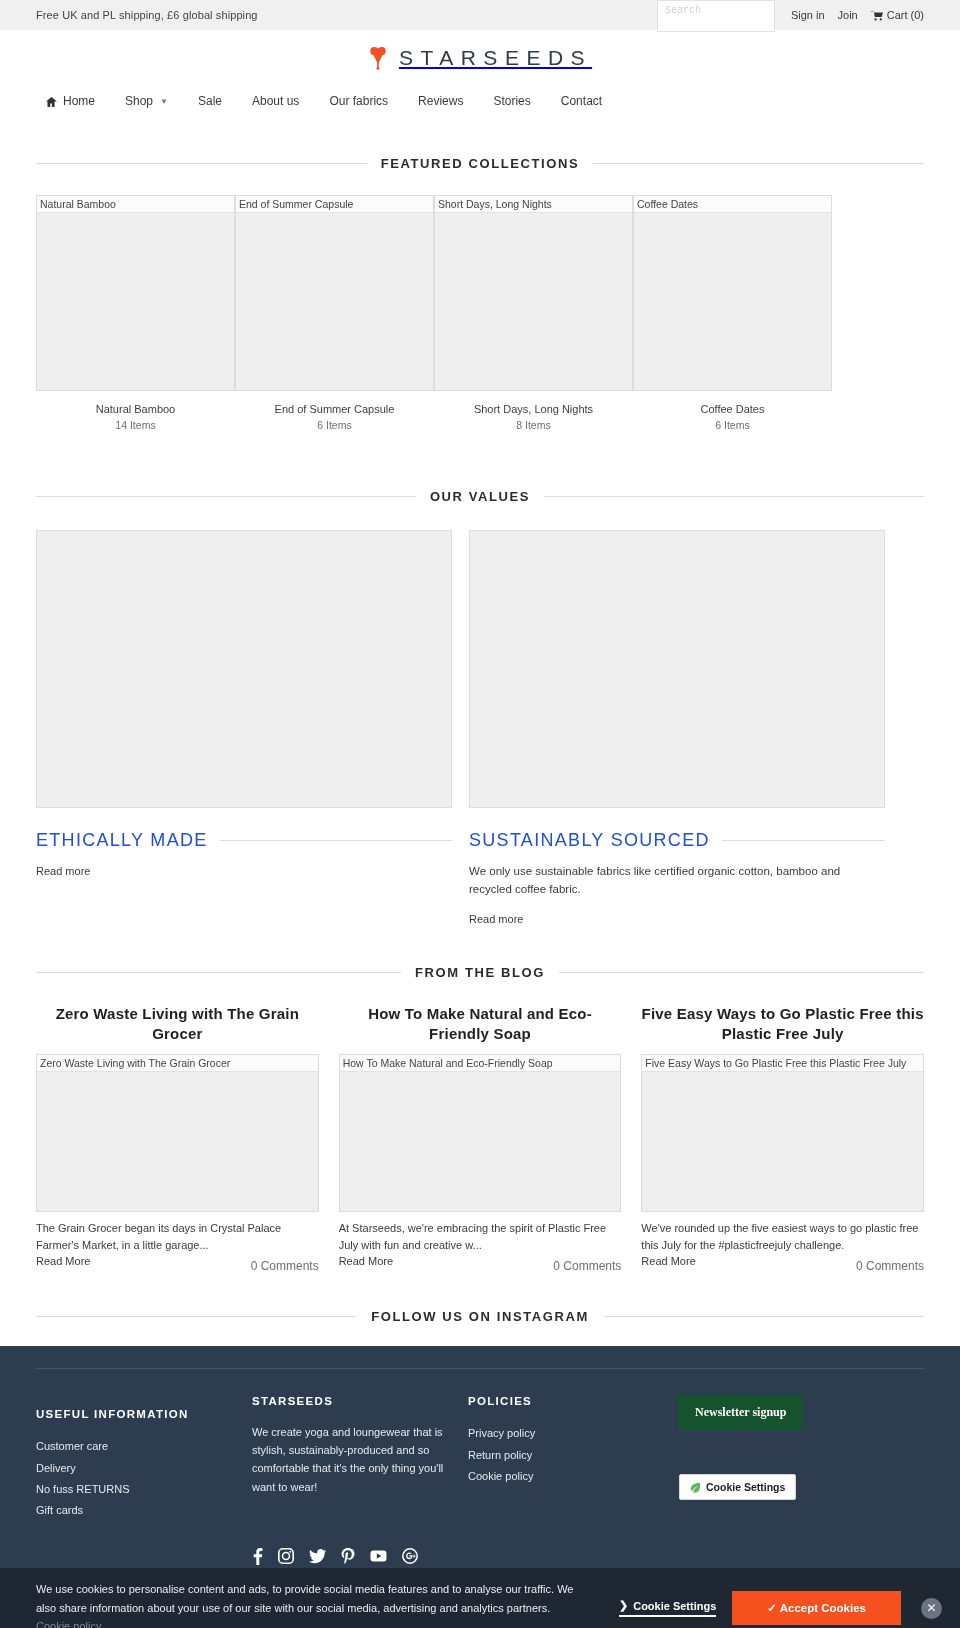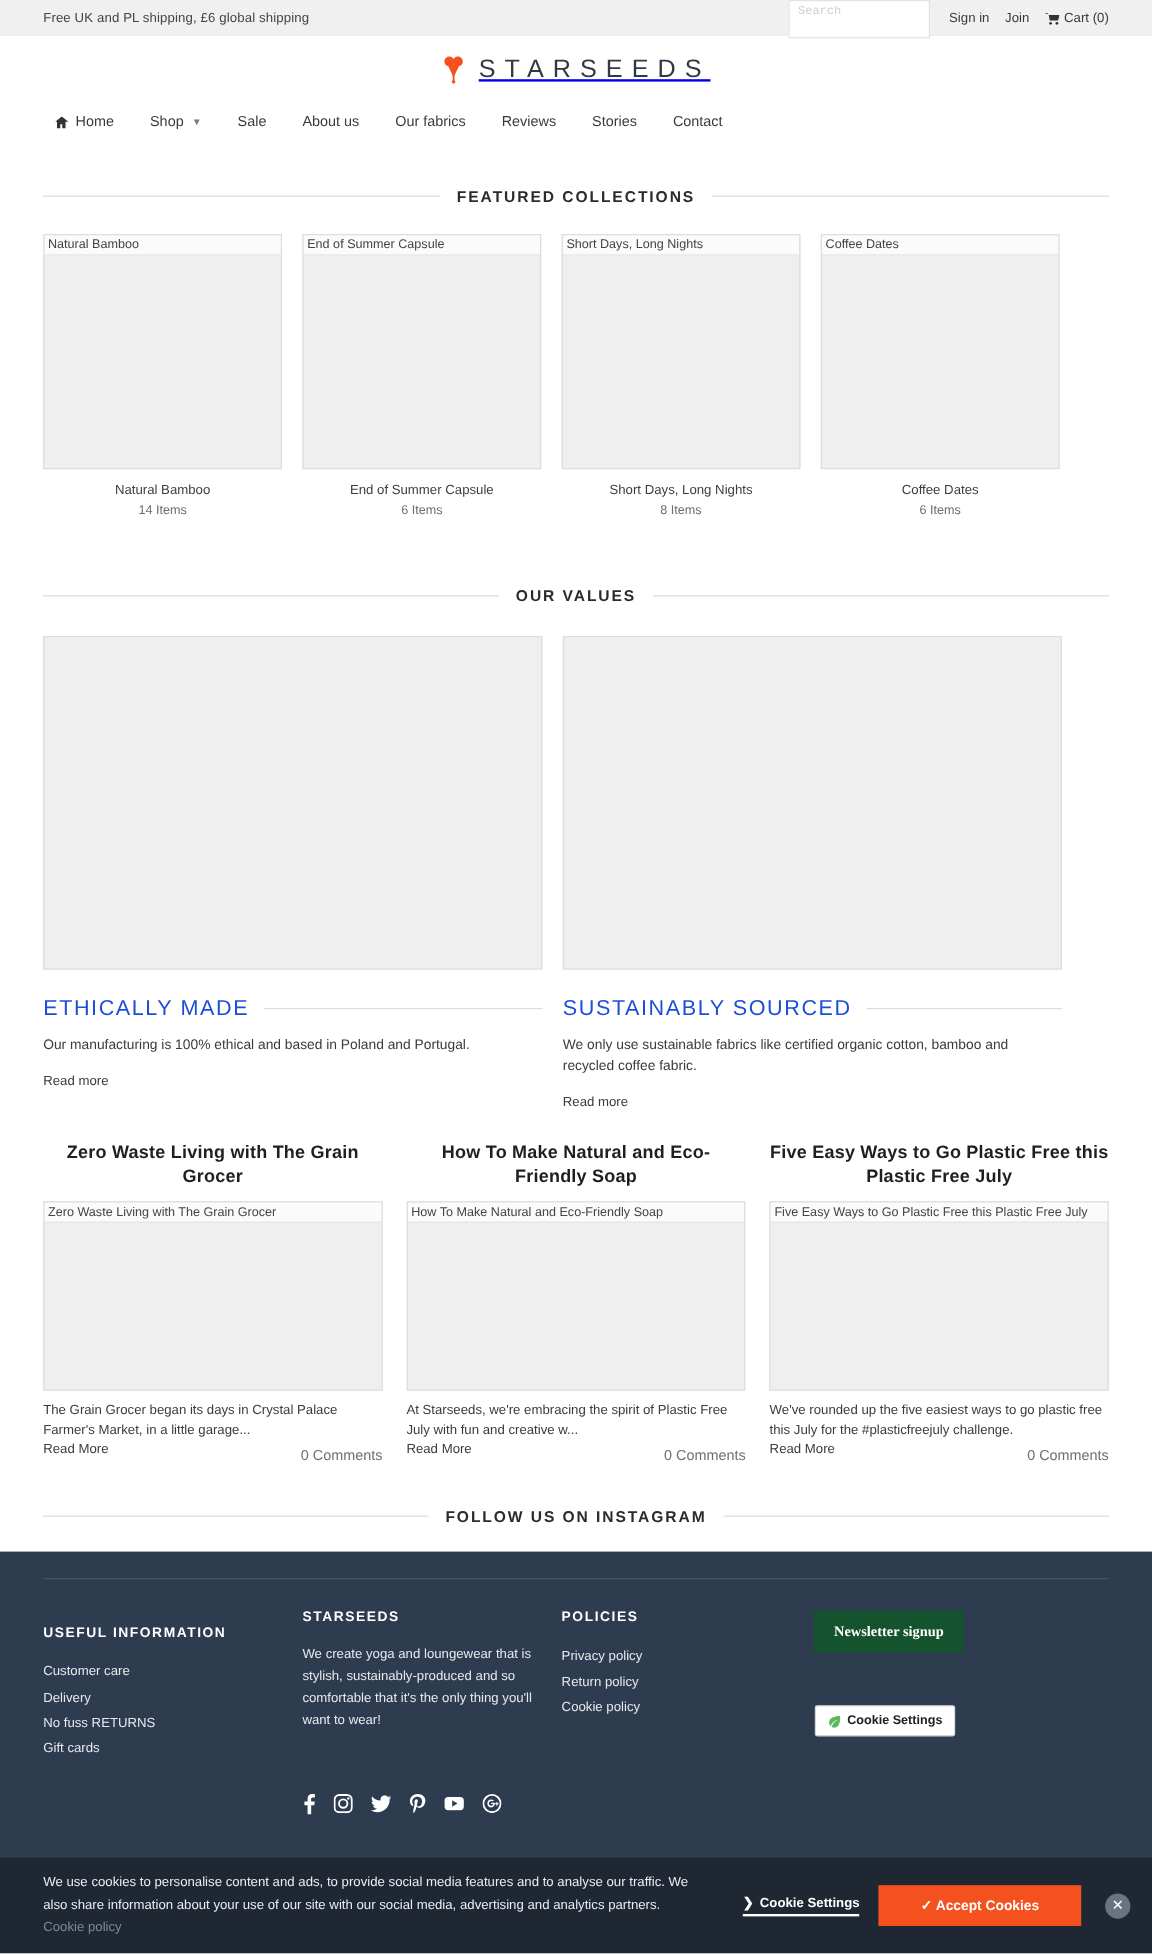--- a/index.html
+++ b/index.html
@@ -125,21 +125,20 @@
     content: "";
     flex: 1;
     height: 1px;
     background: #dcdcdc;
   }
   .sec-title span { flex: 0 0 auto; }
 
   
   .collections {
     display: flex;
-    gap: 17px;
     margin-top: 24px;
   }
   .coll-card { width: 199px; }
   .broken-img {
     background: #efefef;
     border: 1px solid #dddddd;
     position: relative;
     overflow: hidden;
   }
   .broken-img .alt {
@@ -518,37 +517,39 @@
   </div>
 
   <div class="values">
     <div class="value-card">
       <div class="broken-img">
         <div class="alt" style="border:0;background:transparent"></div>
       </div>
       <div class="value-title">
         <span>ETHICALLY MADE</span>
       </div>
-      <div class="value-body">Our manufacturing is 100% ethical and based in Poland and Portugal.</div>
       <a class="read-more" href="#">Read more</a>
     </div>
     <div class="value-card">
       <div class="broken-img">
         <div class="alt" style="border:0;background:transparent"></div>
       </div>
       <div class="value-title">
         <span>SUSTAINABLY SOURCED</span>
       </div>
       <div class="value-body">We only use sustainable fabrics like certified organic cotton, bamboo and recycled coffee fabric.</div>
       <a class="read-more" href="#">Read more</a>
     </div>
   </div>
 </div>
 
 <div class="section">
+  <div class="sec-title" style="margin-top:38px">
+    <span>FROM THE BLOG</span>
+  </div>
 
   <div class="blog">
     <div class="blog-card">
       <div class="blog-title">Zero Waste Living with The Grain Grocer</div>
       <div class="broken-img">
         <div class="alt">Zero Waste Living with The Grain Grocer</div>
       </div>
       <div class="blog-excerpt">The Grain Grocer began its days in Crystal Palace Farmer's Market, in a little garage...</div>
       <div class="blog-foot">
         <a class="read-more-sm" href="#">Read More</a>

